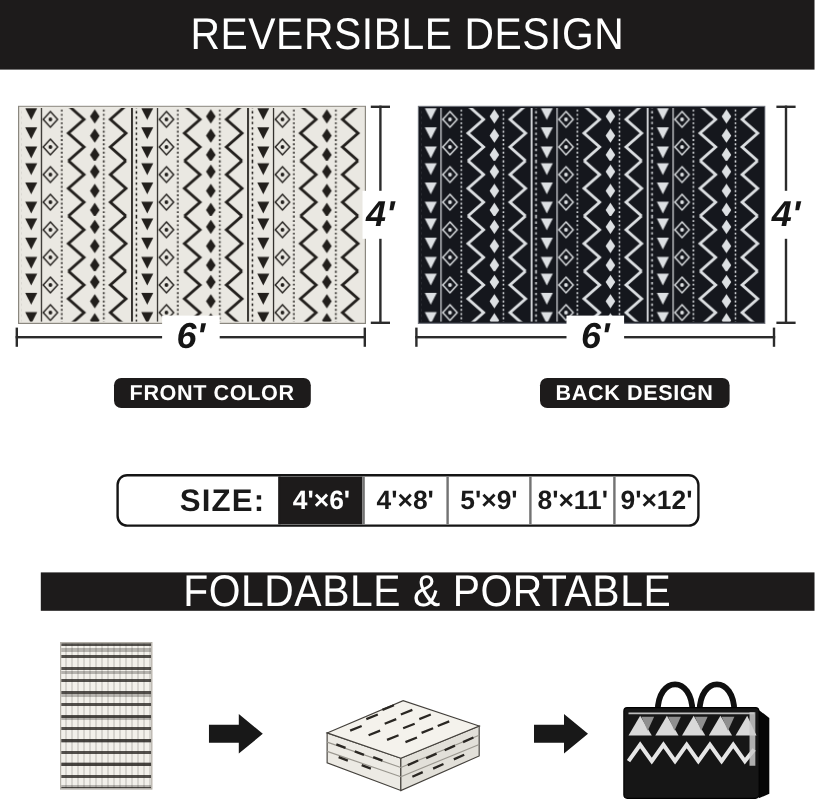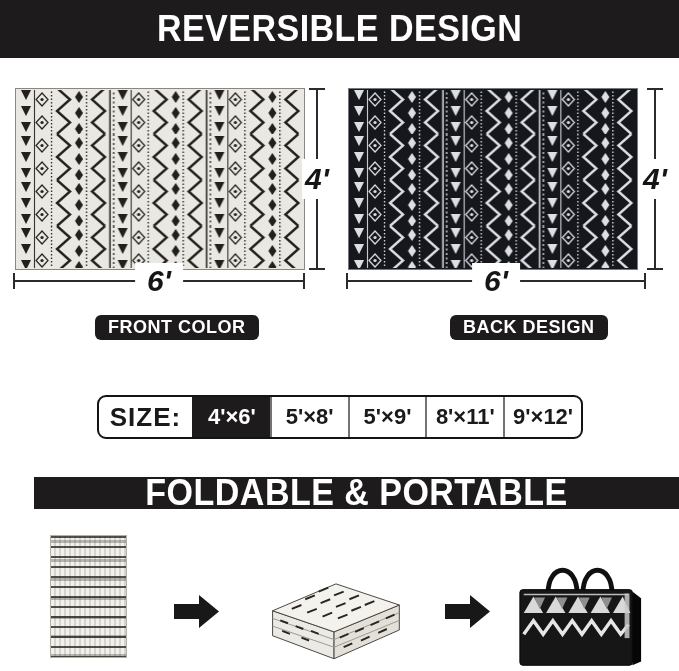--- a/index.html
+++ b/index.html
@@ -1,21 +1,21 @@
 <!DOCTYPE html>
 <html><head>
 <meta charset="utf-8">
 <style>
   html,body{margin:0;padding:0;background:#fff;}
   .canvas{position:relative;width:679px;height:671px;background:#fff;overflow:hidden;
           font-family:"Liberation Sans",sans-serif;color:#1a1a1a;}
 
   
   .banner{position:absolute;left:0;right:0;background:#1d1b1b;color:#fff;
-          display:flex;align-items:center;justify-content:center;font-weight:bold;}
+          display:flex;align-items:center;justify-content:center;font-weight:normal;}
   .banner .btxt{transform:scaleX(.92);letter-spacing:.5px;white-space:nowrap;}
   .banner-top{top:0;height:58px;font-size:37px;}
   .banner-mid{top:477px;height:32px;font-size:37px;margin-left:34px;}
 
   
   .rug{position:absolute;top:88px;width:290px;height:182px;}
   .rug-front{left:15px;}
   .rug-back{left:348px;}
   .invert{filter:invert(1);}
 
@@ -40,21 +40,21 @@
   .badge{position:absolute;top:315px;background:#1d1b1b;color:#fff;font-weight:bold;
          font-size:18px;letter-spacing:.5px;padding:4px 13px;border-radius:6px;
          line-height:17px;white-space:nowrap;}
   .badge-front{left:95px;} .badge-back{left:450px;}
 
   
   .sizebar{position:absolute;left:97px;top:395px;width:486px;height:44px;
            display:flex;background:#fff;border:2.5px solid #141414;border-radius:9px;
            box-sizing:border-box;overflow:hidden;}
   .size-label{width:93px;display:flex;align-items:center;justify-content:center;
-              font-weight:bold;font-size:26px;letter-spacing:1px;}
+              font-weight:bold;font-size:26px;letter-spacing:1px;padding-left:40px;}
   .size-opt{flex:1;display:flex;align-items:center;justify-content:center;
             font-weight:bold;font-size:22px;border-left:2px solid #737373;
             white-space:nowrap;}
   .size-opt.selected{background:#1d1b1b;color:#fff;border-left-color:#1d1b1b;}
 
   
   .flatrug{position:absolute;left:50px;top:535px;width:77px;height:123px;
            border:1px solid #b3b0a8;box-sizing:border-box;background-color:#f2f0ea;
            background-image:
              repeating-linear-gradient(180deg, rgba(42,39,35,.8) 0 2px, rgba(0,0,0,0) 2px 10px),
@@ -133,21 +133,21 @@
     <div class="hline"></div>
     <div class="tick l"></div>
     <div class="tick r"></div>
     <span class="dim-label">6'</span>
   </div>
   <div class="badge badge-back">BACK DESIGN</div>
 
   <div class="sizebar">
     <div class="size-label">SIZE:</div>
     <div class="size-opt selected">4'×6'</div>
-    <div class="size-opt">5'×8'</div>
+    <div class="size-opt">4'×8'</div>
     <div class="size-opt">5'×9'</div>
     <div class="size-opt">8'×11'</div>
     <div class="size-opt">9'×12'</div>
   </div>
 
   <div class="banner banner-mid">
     <span class="btxt">FOLDABLE &amp; PORTABLE</span>
   </div>
 
   <div class="flatrug"></div>

